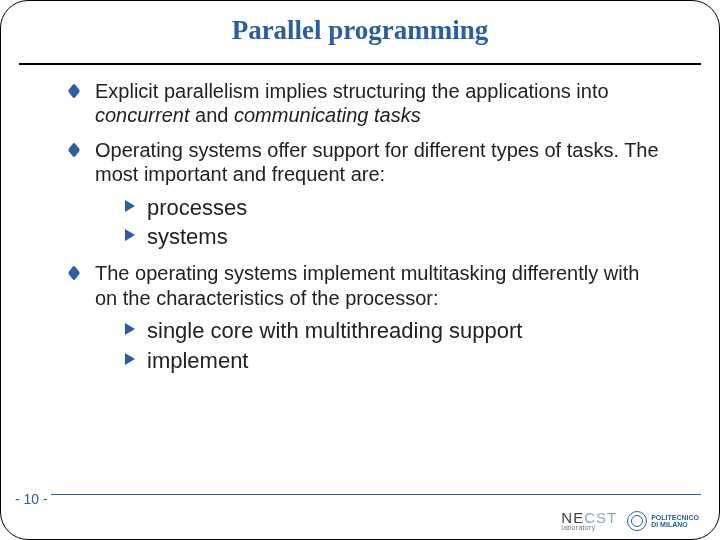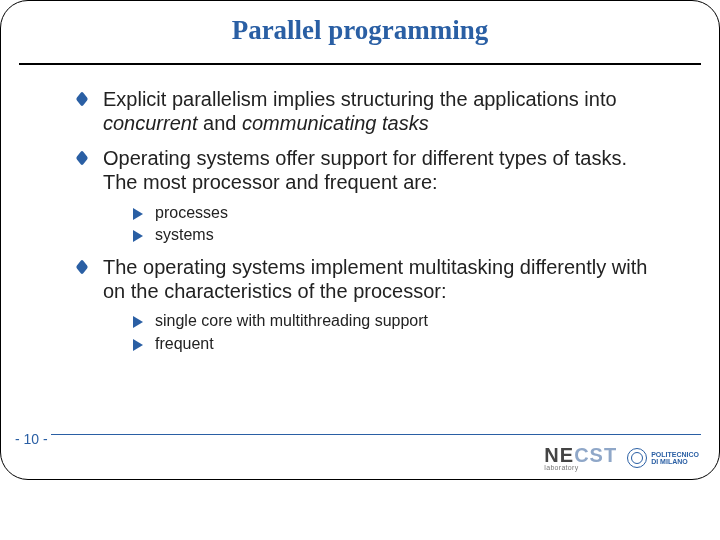--- a/index.html
+++ b/index.html
@@ -1,56 +1,56 @@
 <!DOCTYPE html>
 <html><head>
 <meta charset="utf-8">
 <style>
   html,body{margin:0;padding:0;width:720px;height:540px;background:#fff;overflow:hidden;font-family:"Segoe UI","Trebuchet MS",Verdana,sans-serif;color:#222}
-  .slide{position:relative;width:720px;height:480px;box-sizing:border-box;border:1px solid #000;border-radius:28px}
+  .slide{position:relative;width:720px;height:540px;box-sizing:border-box;border:1px solid #000;border-radius:28px}
   .title{position:absolute;top:14px;left:0;right:0;text-align:center;font-family:"Comic Sans MS","Segoe Script",cursive;font-size:27px;font-weight:600;color:#2a5fa4}
   .hr-title{position:absolute;left:18px;right:18px;top:54px;border:0;border-top:2px solid #000}
   .body{position:absolute;top:70px;left:60px;right:44px;font-size:20px;line-height:1.22}
   .l1>li{margin-bottom:10px}
-  ul{list-style:none;padding:0;margin:16px}
+  ul{list-style:none;padding:0;margin:8px}
   .l1>li{position:relative;padding-left:26px}
   .l1>li:before{content:"";position:absolute;left:0;top:7px;width:10px;height:10px;background:#2a5fa4;border-radius:2px;transform:rotate(45deg) skew(6deg,6deg)}
-  .l2{margin:8px 0 6px 30px;font-size:16px}
+  .l2{margin:8px 0 6px 30px;font-size:22px}
   .l2>li{position:relative;padding-left:22px;margin-bottom:3px}
   .l2>li:before{content:"";position:absolute;left:0;top:5px;width:0;height:0;border-top:6px solid transparent;border-bottom:6px solid transparent;border-left:10px solid #2a5fa4}
   em{font-style:italic}
   .footer-rule{position:absolute;left:50px;right:18px;bottom:36px;border:0;border-top:1px solid #2a5fa4}
   .page-num{position:absolute;left:14px;bottom:32px;font-family:"Trebuchet MS",sans-serif;font-size:14px;color:#2a5fa4}
   .logos{position:absolute;right:20px;bottom:8px;display:flex;align-items:center;gap:10px}
   .logo-necst{display:flex;flex-direction:column;align-items:flex-start}
-  .necst-top{font-family:Arial,sans-serif;font-weight:700;font-size:20px;letter-spacing:1px;line-height:1}
+  .necst-top{font-family:Arial,sans-serif;font-weight:400;font-size:15px;letter-spacing:1px;line-height:1}
   .necst-top .n1{color:#444}.necst-top .n2{color:#8fa7c8}
   .necst-sub{font-size:7px;color:#777;letter-spacing:.3px;margin-top:-1px}
   .polimi{display:flex;align-items:center;gap:4px}
   .polimi-seal{width:20px;height:20px;border:1.5px solid #2a5fa4;border-radius:50%;position:relative;box-sizing:border-box}
   .polimi-seal:before{content:"";position:absolute;inset:3px;border:1px solid #2a5fa4;border-radius:50%}
   .polimi-txt{font-family:Arial,sans-serif;font-size:7px;line-height:1;color:#2a5fa4;font-weight:600}
 </style>
 </head>
 <body>
 
 <div class="slide">
   <div class="title">Parallel programming</div>
   <hr class="hr-title">
 
   <div class="body">
     <ul class="l1" id="l1">
         <li><span>Explicit parallelism implies structuring the applications into <em>concurrent</em> and <em>communicating tasks</em></span></li>
-        <li><span>Operating systems offer support for different types of tasks. The most processor and frequent are:</span><ul class="l2">
+        <li><span>Operating systems offer support for different types of tasks. The most important and frequent are:</span><ul class="l2">
             <li>processes</li>
             <li>systems</li>
           </ul></li>
         <li><span>The operating systems implement multitasking differently with on the characteristics of the processor:</span><ul class="l2">
             <li>single core with multithreading support</li>
-            <li>frequent</li>
+            <li>implement</li>
           </ul></li>
       </ul>
   </div>
 
   <hr class="footer-rule">
   <div class="page-num">- 10 -</div>
 
   <div class="logos">
     <div class="logo-necst">
       <div class="necst-top">

